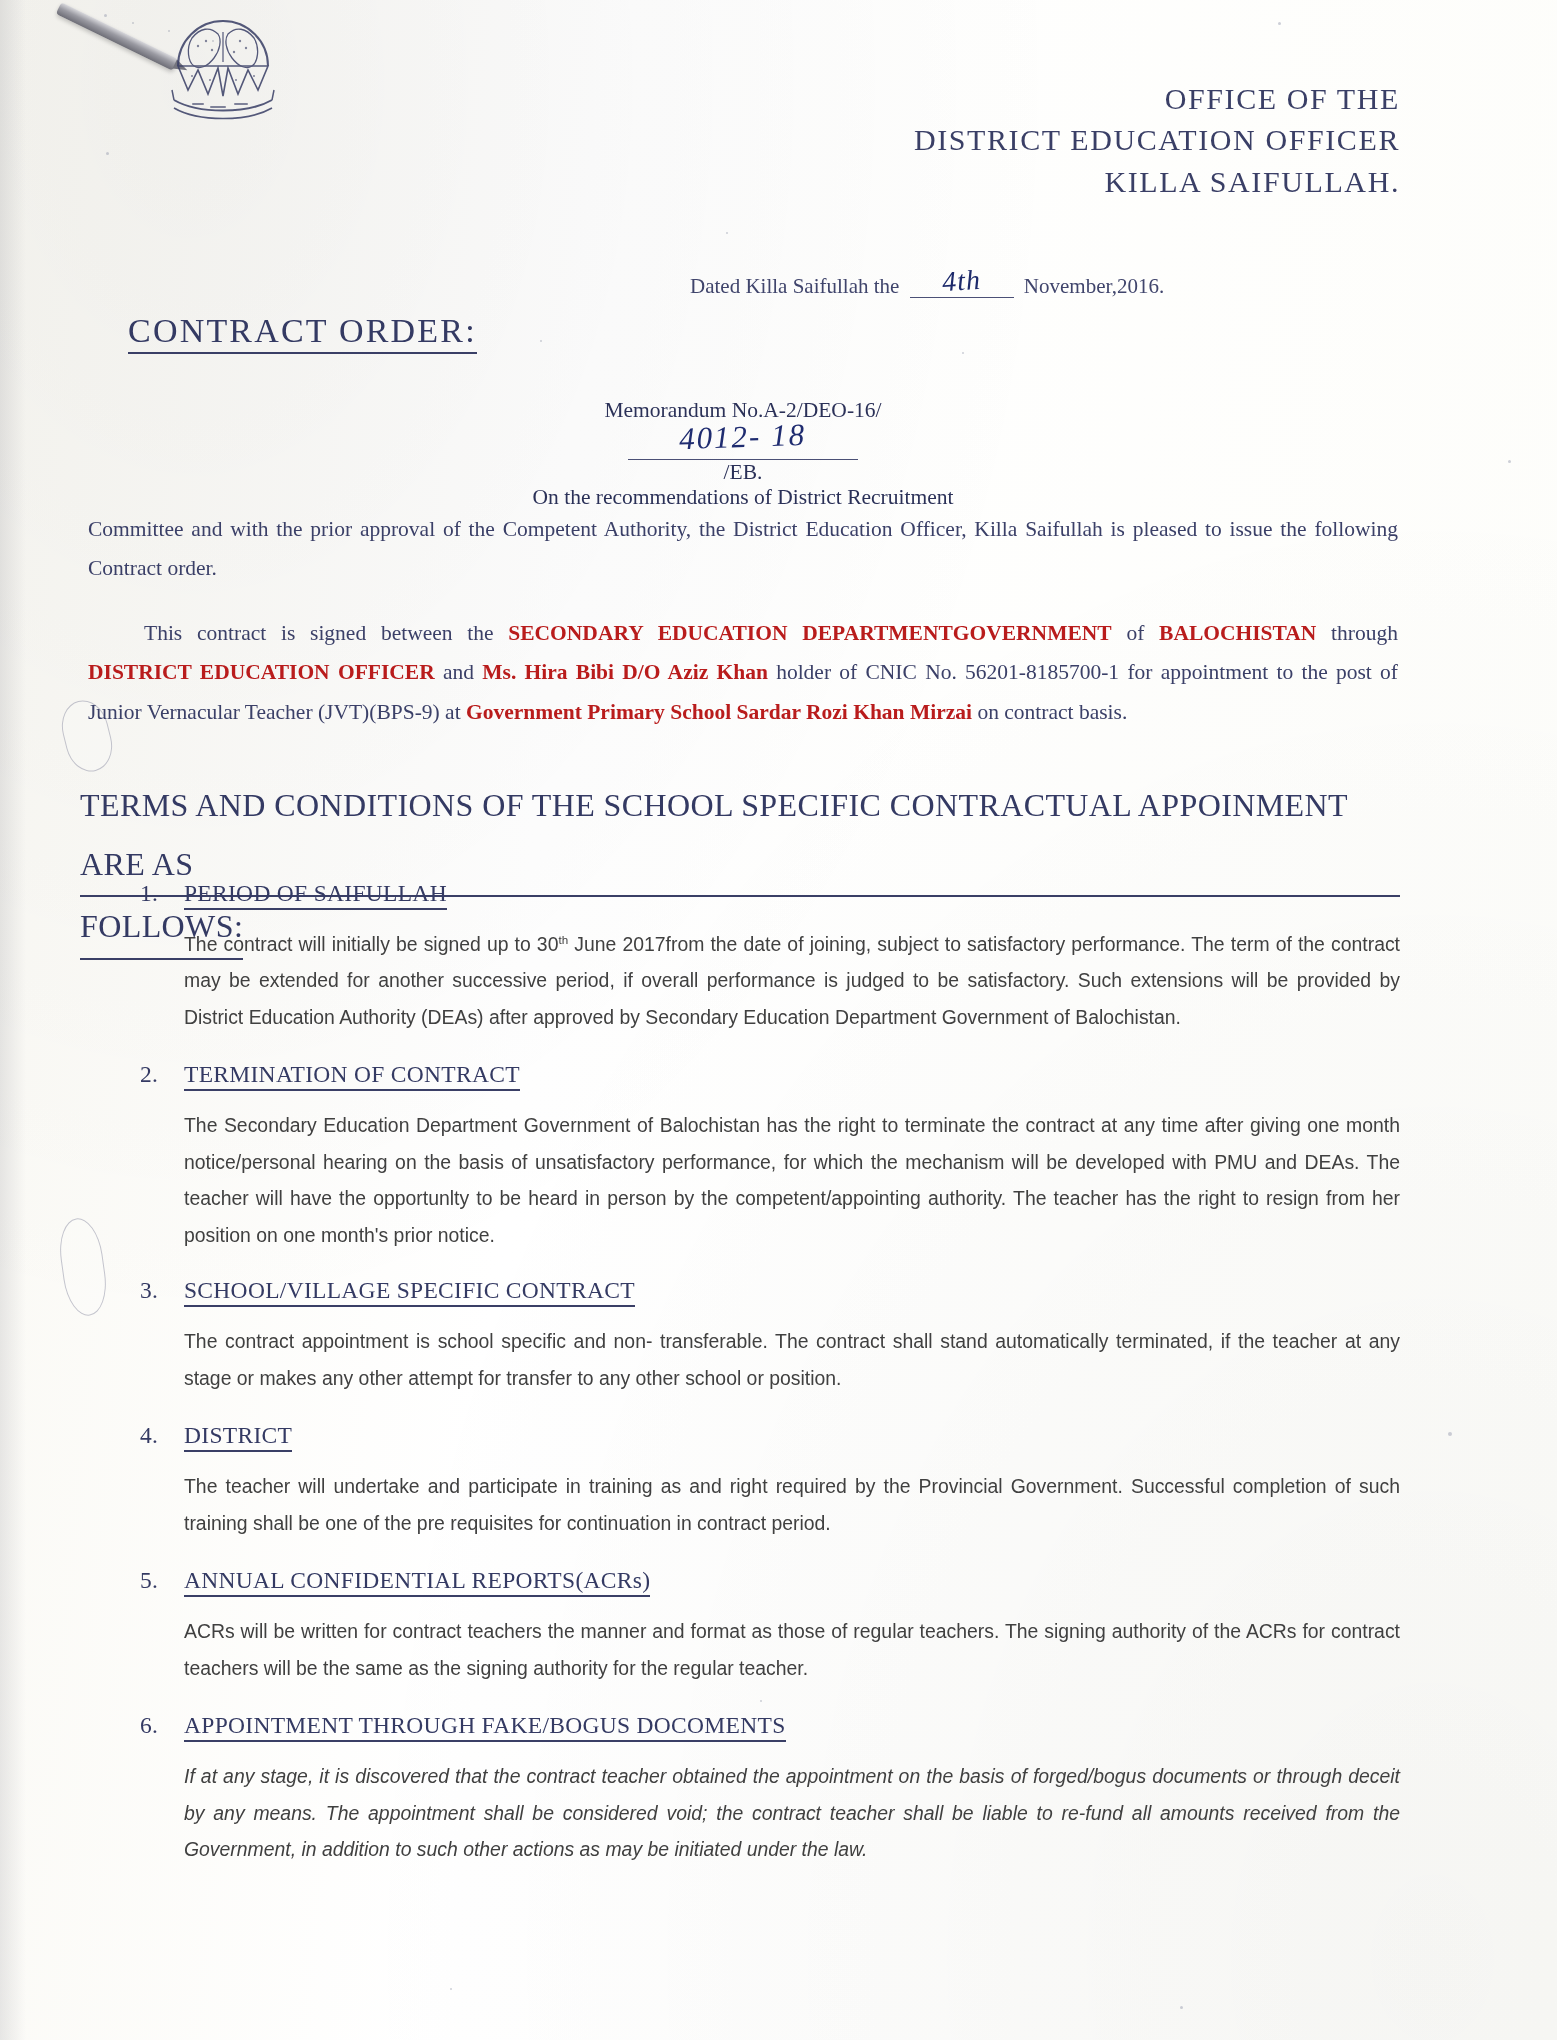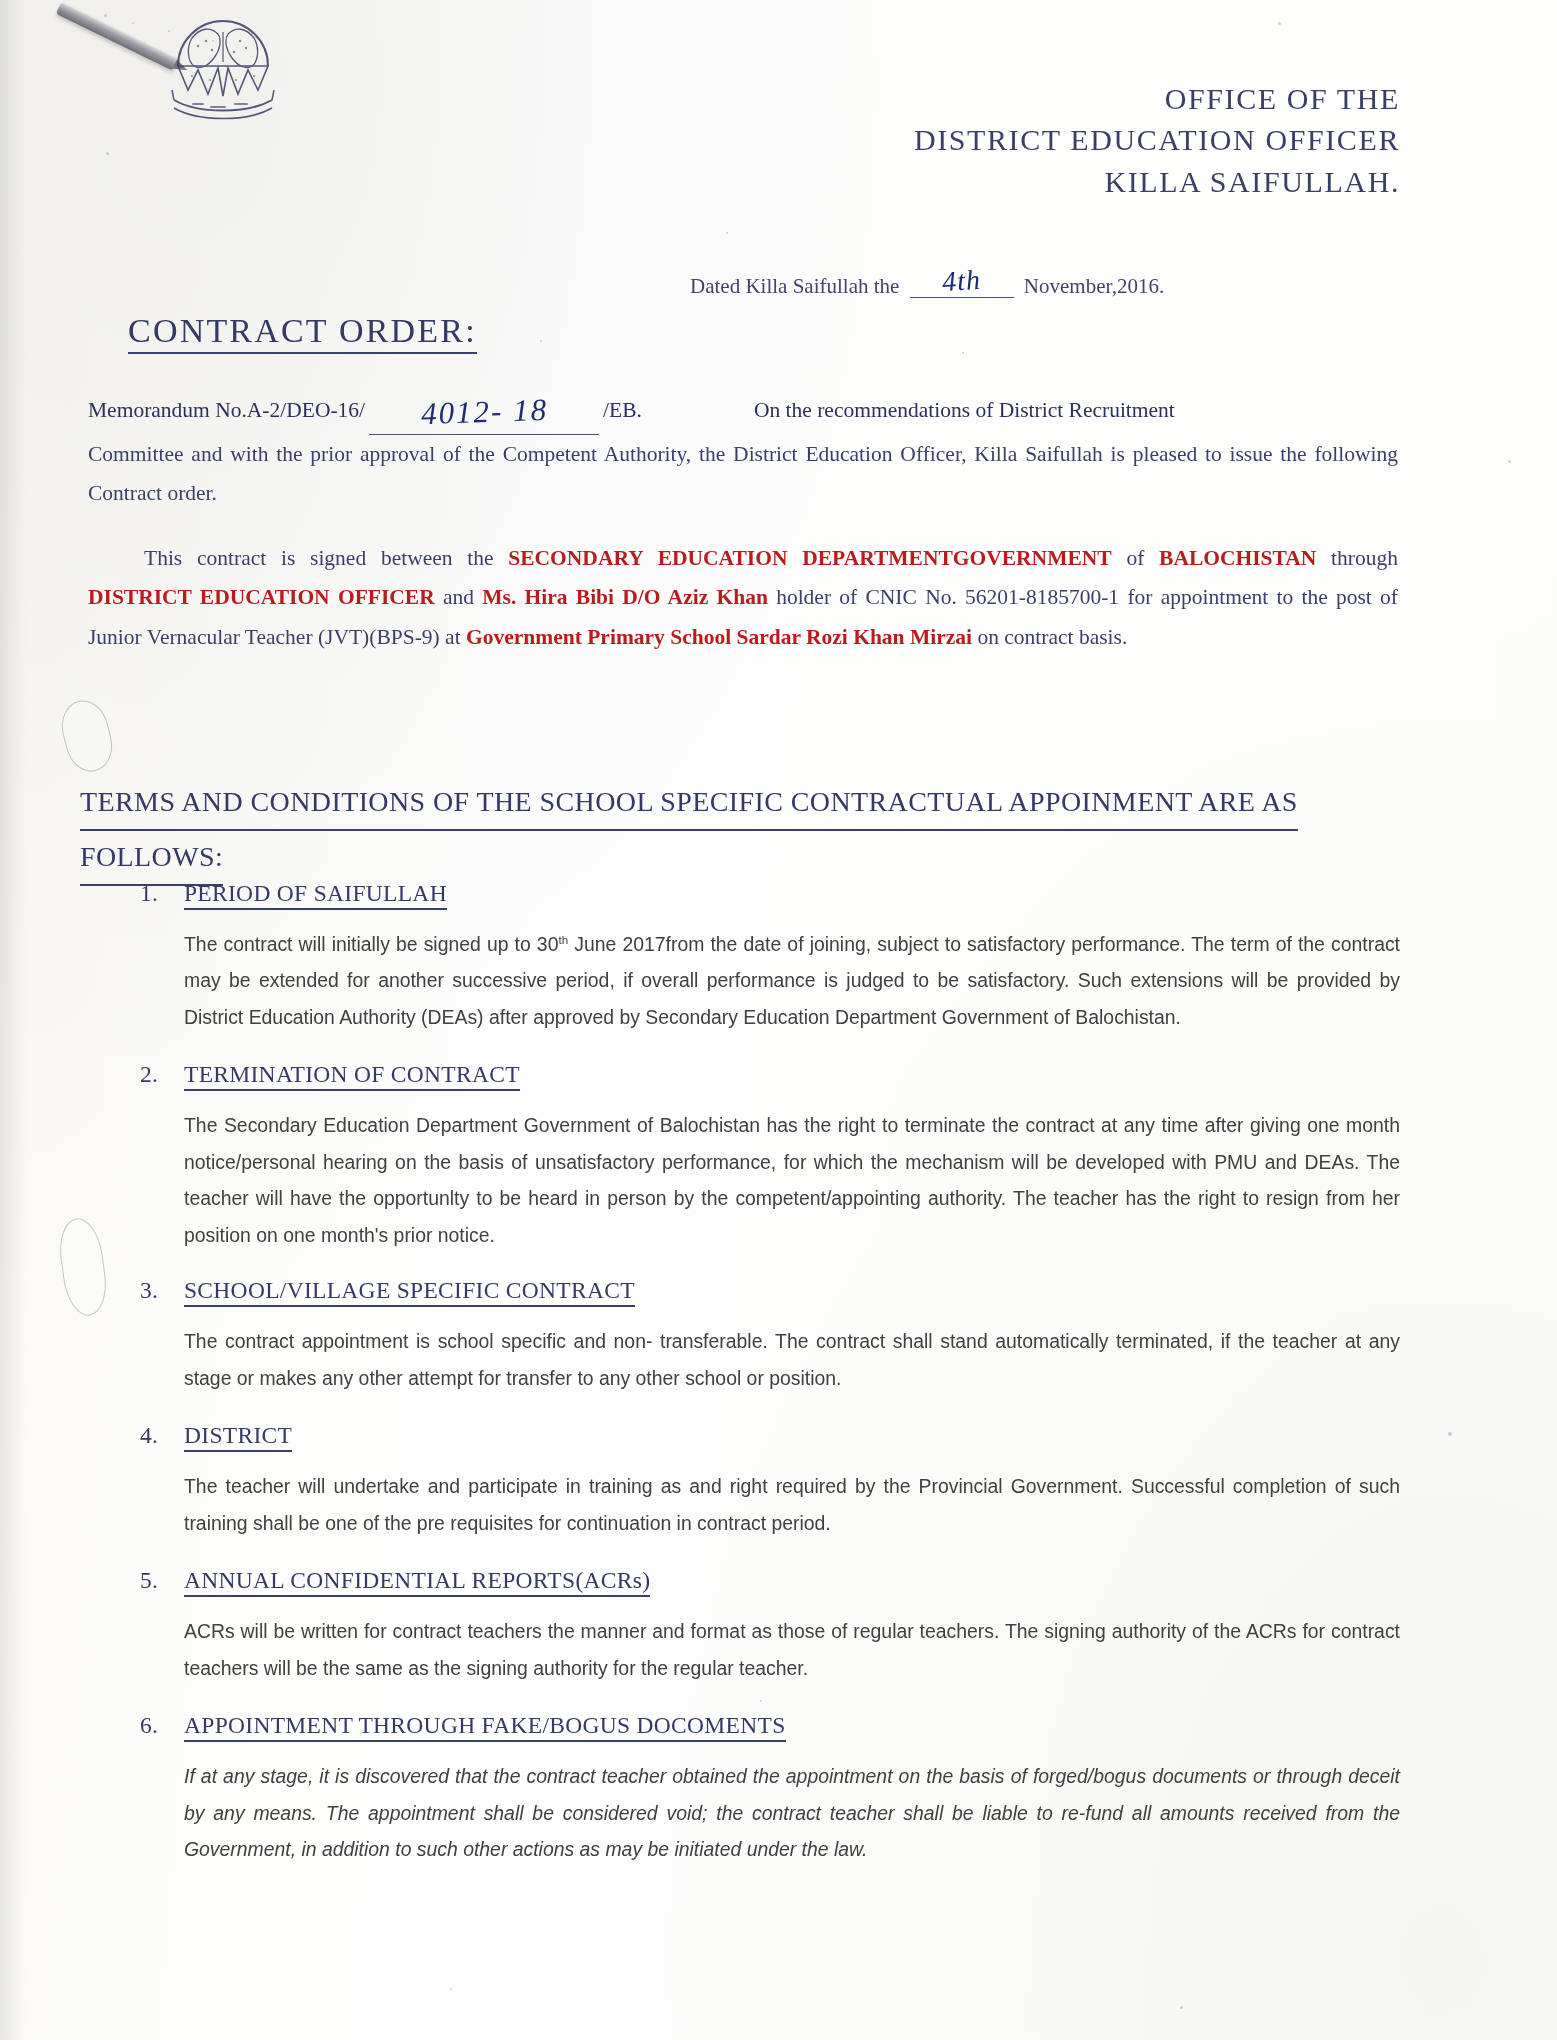--- a/index.html
+++ b/index.html
@@ -149,23 +149,24 @@
   p.serif {
     font-family: "Liberation Serif", serif;
     font-size: 21.5px;
     line-height: 1.82;
     margin: 0 0 4px 0;
     text-align: justify;
     color: #3b4068;
   }
   .memo-row {
     display: flex;
-    align-items: flex-start;
+    align-items: center;
     flex-wrap: nowrap;
     font-size: 21.5px;
+    flex-direction: column;
   }
   .memo-blank {
     border-bottom: 1.6px solid #4b5076;
     min-width: 230px;
     text-align: center;
     margin: 0 4px;
     position: relative;
   }
   .memo-hw {
     font-style: italic;
@@ -179,21 +180,21 @@
   }
   .gap-lg { display: inline-block; width: 112px; }
   .indent { text-indent: 56px; }
   b, strong { font-weight: 700; color: #b91c1c; }
 
   .terms-head {
     position: absolute;
     left: 80px; top: 776px;
     width: 1320px;
     z-index: 6;
-    font-size: 28px;
+    font-size: 32px;
     line-height: 1.85;
     letter-spacing: .4px;
     color: #343a63;
   }
   .terms-head span {
     border-bottom: 2px solid #3a3f66;
     padding-bottom: 1px;
     display: inline-block;
   }
 

